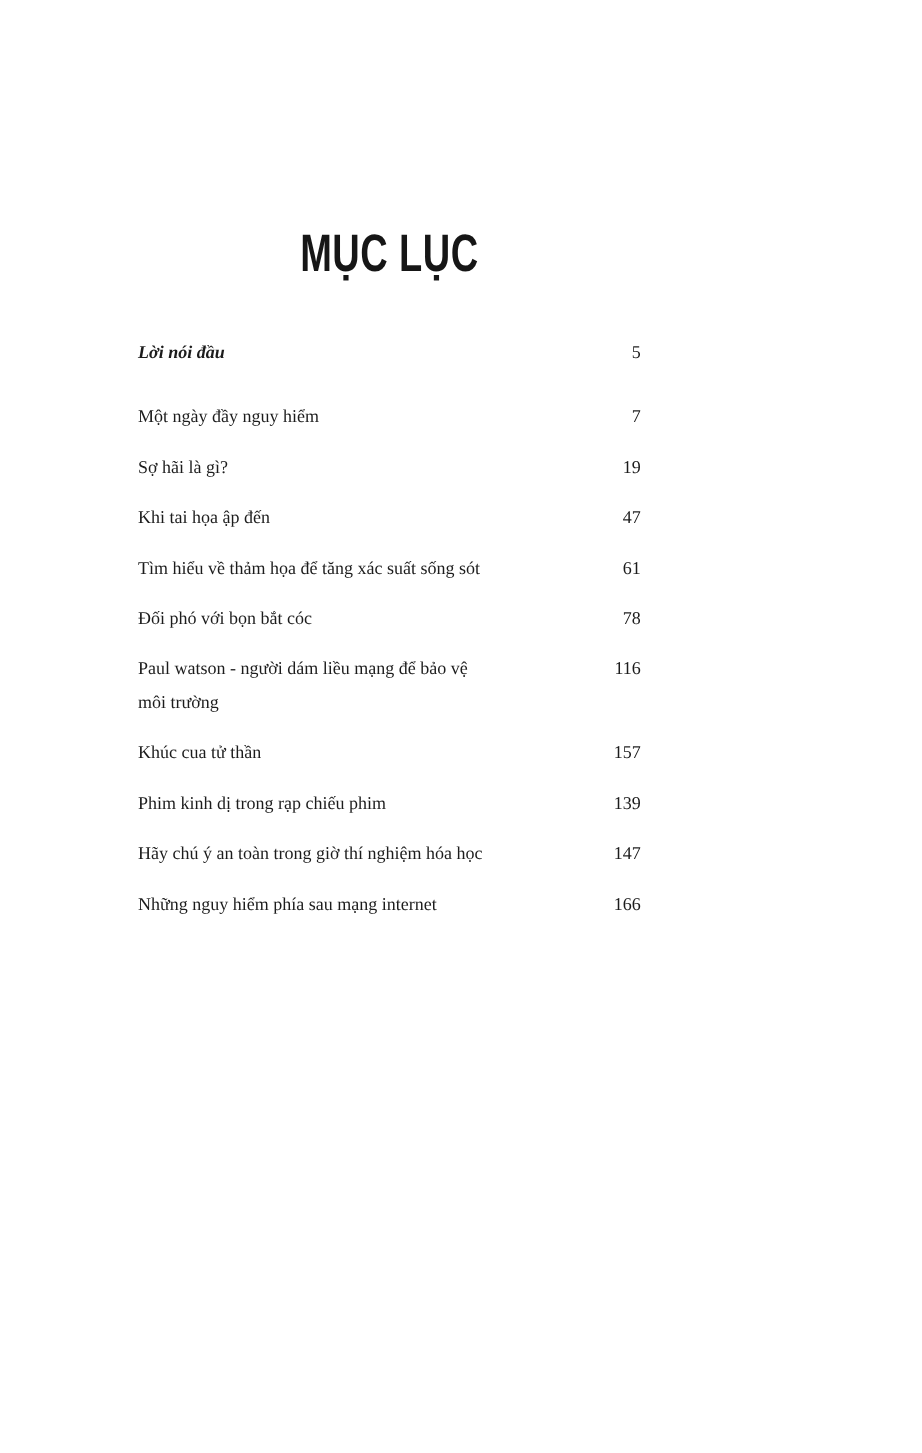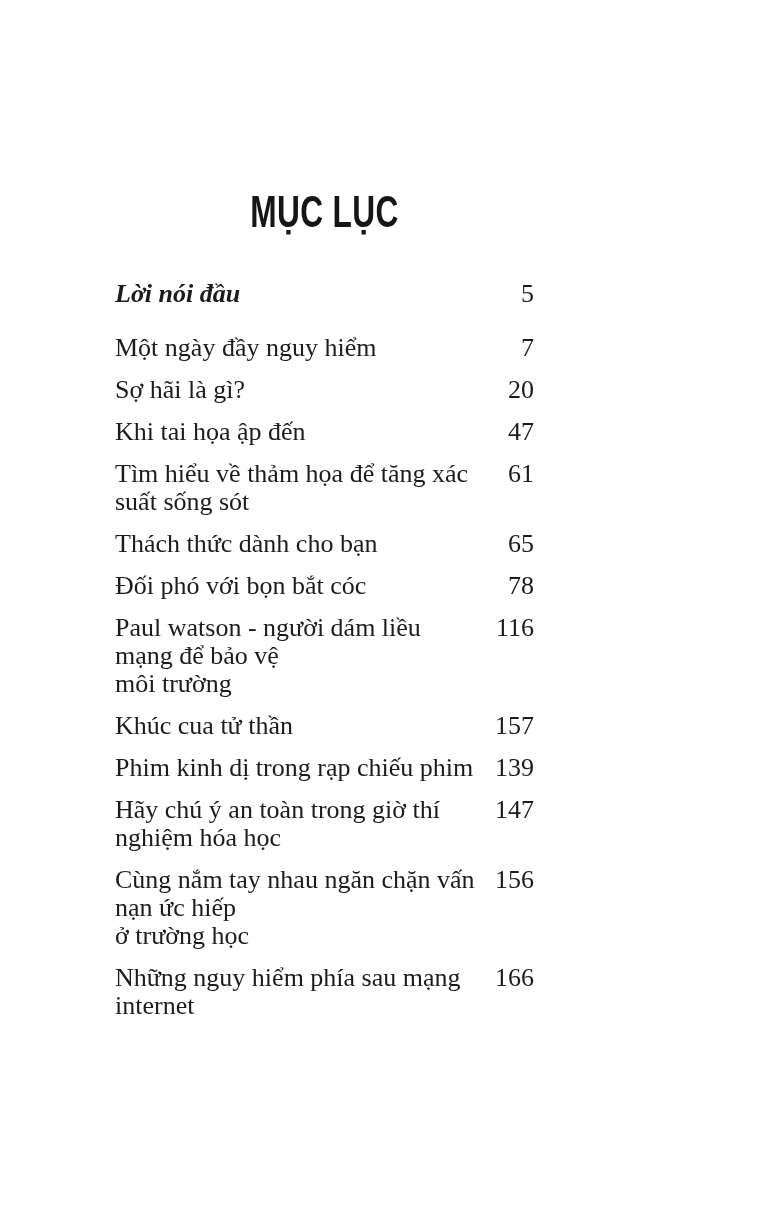--- a/index.html
+++ b/index.html
@@ -27,21 +27,21 @@
     color: #161616;
   }
   .toc {
     margin-top: 42px;
   }
   .entry {
     display: flex;
     justify-content: space-between;
     align-items: flex-start;
     gap: 10px;
-    font-size: 26px;
+    font-size: 15px;
     line-height: 28px;
     margin-bottom: 14px;
   }
   .entry-title {
     white-space: pre-line;
     flex: 1 1 auto;
   }
   .entry-page {
     flex: 0 0 auto;
     min-width: 40px;
@@ -66,38 +66,34 @@
       <span class="entry-page">5</span>
     </div>
 
     <div class="entry">
       <span class="entry-title">Một ngày đầy nguy hiểm</span>
       <span class="entry-page">7</span>
     </div>
 
     <div class="entry">
       <span class="entry-title">Sợ hãi là gì?</span>
-      <span class="entry-page">20</span>
+      <span class="entry-page">19</span>
     </div>
 
 
     <div class="entry">
       <span class="entry-title">Khi tai họa ập đến</span>
       <span class="entry-page">47</span>
     </div>
 
     <div class="entry">
       <span class="entry-title">Tìm hiểu về thảm họa để tăng xác suất sống sót</span>
       <span class="entry-page">61</span>
     </div>
 
-    <div class="entry">
-      <span class="entry-title">Thách thức dành cho bạn</span>
-      <span class="entry-page">65</span>
-    </div>
 
 
     <div class="entry">
       <span class="entry-title">Đối phó với bọn bắt cóc</span>
       <span class="entry-page">78</span>
     </div>
 
 
 
     <div class="entry">
@@ -114,25 +110,20 @@
     <div class="entry">
       <span class="entry-title">Phim kinh dị trong rạp chiếu phim</span>
       <span class="entry-page">139</span>
     </div>
 
     <div class="entry">
       <span class="entry-title">Hãy chú ý an toàn trong giờ thí nghiệm hóa học</span>
       <span class="entry-page">147</span>
     </div>
 
-    <div class="entry">
-      <span class="entry-title">Cùng nắm tay nhau ngăn chặn vấn nạn ức hiếp
-ở trường học</span>
-      <span class="entry-page">156</span>
-    </div>
 
     <div class="entry">
       <span class="entry-title">Những nguy hiểm phía sau mạng internet</span>
       <span class="entry-page">166</span>
     </div>
 
   </div>
 </div>
 
 </body></html>

